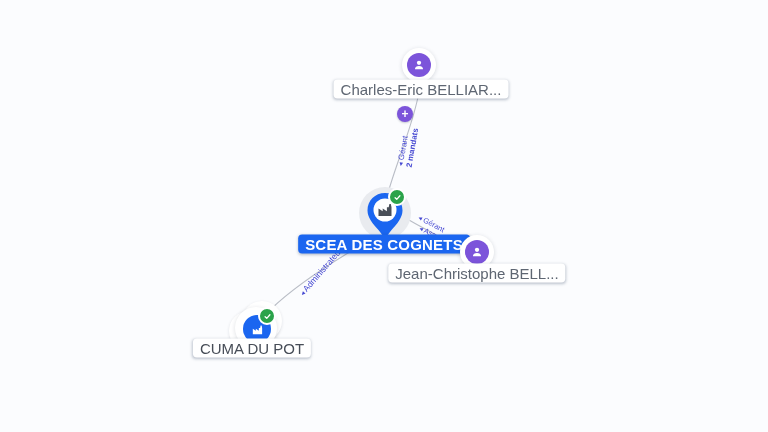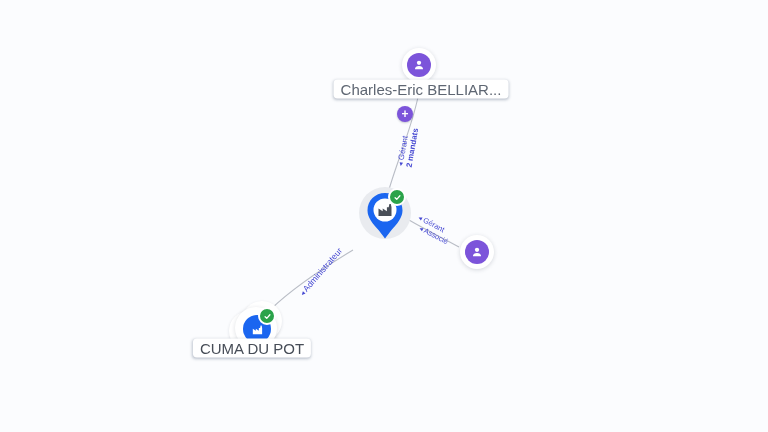--- a/index.html
+++ b/index.html
@@ -80,28 +80,30 @@
   <svg class="abs" style="left:385px;top:216px;" width="38" height="48" viewBox="0 0 38 48">
     <path d="M19 1 C9 1 1.5 8.6 1.5 18.4 c0 7.2 5.6 13.6 11 19.6 L19 46.5 l6.5 -8.5 c5.4 -6 11 -12.4 11 -19.6 C36.5 8.6 29 1 19 1 z" fill="#1b66f0"></path>
     <circle cx="19" cy="18" r="11.5" fill="#ffffff"></circle>
     <path d="M12.5 24 v-7.5 l4.2 2.7 v-2.7 l4.2 2.7 v-3.9 h1.8 l.7 -3.3 h1.4 l.7 3.3 v8.7 z" fill="#4a4f58"></path>
   </svg>
   <div class="abs check" style="left:397px;top:197px;">
     <svg width="9" height="9" viewBox="0 0 12 12">
         <path d="M2.8 6.3 L5 8.4 L9.2 3.7" stroke="#ffffff" stroke-width="1.7" fill="none" stroke-linecap="round" stroke-linejoin="round"></path>
       </svg>
   </div>
+  <div class="abs pill blue" style="left:384px;top:244px;">SCEA DES COGNETS</div>
 
   <div class="abs halo" style="left:477px;top:252px;"></div>
   <div class="abs bubble purple" style="left:477px;top:252px;">
     <svg width="14" height="14" viewBox="0 0 24 24" fill="#ffffff">
       <circle cx="12" cy="8.3" r="3.7"></circle>
       <path d="M12 13.6c-4.2 0-6.8 2.1-6.8 4.6v1h13.6v-1c0-2.5-2.6-4.6-6.8-4.6z"></path>
     </svg>
   </div>
+  <div class="abs pill" style="left:477px;top:273px;">Jean-Christophe BELL...</div>
 
   <div class="abs stack2" style="left:249px;top:331px;"></div>
   <div class="abs stack2" style="left:262px;top:321px;"></div>
   <div class="abs stack1" style="left:256px;top:328px;"></div>
   <div class="abs bubble blue" style="left:257px;top:329px;">
     <svg width="15" height="15" viewBox="0 0 24 24" fill="#ffffff">
       <path d="M4.5 19.5 v-8.6 l4.8 3.1 v-3.1 l4.8 3.1 v-4.5 h2.1 l.8 -3.8 h1.6 l.8 3.8 v10 z"></path>
     </svg>
   </div>
   <div class="abs check" style="left:267px;top:316px;">

